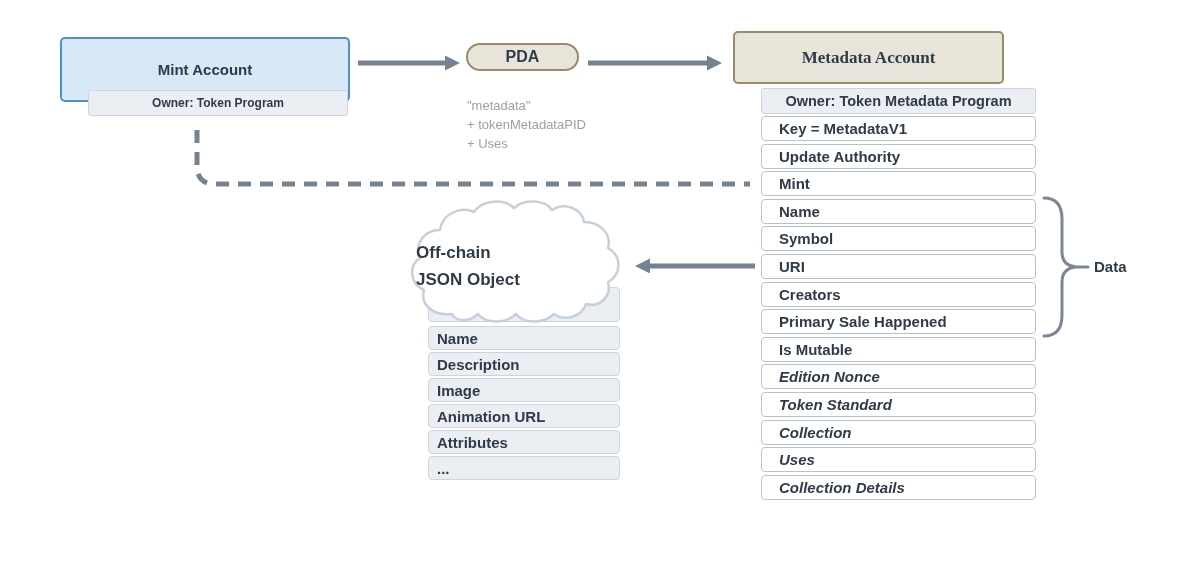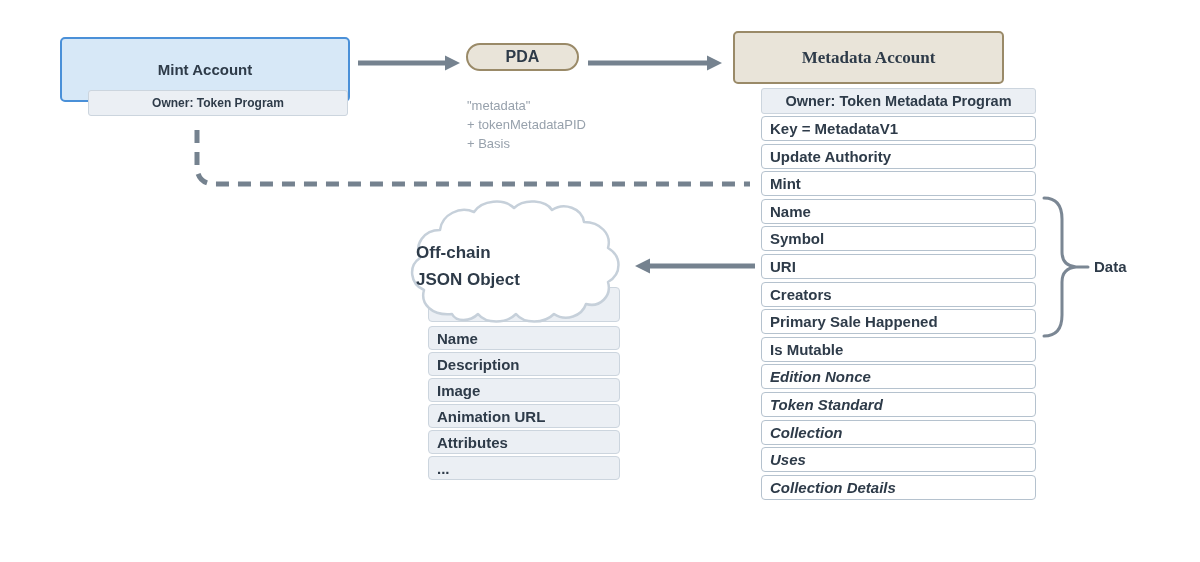--- a/index.html
+++ b/index.html
@@ -48,21 +48,21 @@
     left:761px;top:88px;width:275px;height:26px;
     background:var(--muted-fill,#ebeff4);
     border:1px solid var(--muted-border,#ccd5de);
     border-radius:3px;font-size:14.5px;font-weight:700;
   }
   .meta-fields{left:761px;top:116px;width:275px;}
   .mrow{
     box-sizing:border-box;height:25px;margin-bottom:2.6px;
     background:#ffffff;border:1px solid var(--row-border,#b5c2ce);
     border-radius:4px;display:flex;align-items:center;
-    padding-left:8px;font-size:15px;font-weight:700;
+    padding-left:17px;font-size:15px;font-weight:700;
   }
   .mrow.italic{font-style:italic;}
 
   
   .json-head{
     left:428px;top:287px;width:192px;height:35px;
     background:var(--muted-fill,#ebeff4);
     border:1px solid var(--muted-border,#ccd5de);
     border-radius:4px;
   }
@@ -95,21 +95,21 @@
     <span>Owner: Token Program</span>
   </div>
 
   <div class="abs center-txt pda-pill">
     <span>PDA</span>
   </div>
   <div class="abs pda-seeds">
 
   <div class="seed-line">"metadata"</div>
       <div class="seed-line">+ tokenMetadataPID</div>
-      <div class="seed-line">+ Basis</div>
+      <div class="seed-line">+ Uses</div>
     </div>
 
   <div class="abs center-txt meta-box">
     <span>Metadata Account</span>
   </div>
   <div class="abs center-txt meta-owner">
     <span>Owner: Token Metadata Program</span>
   </div>
   <div class="abs meta-fields">
 

